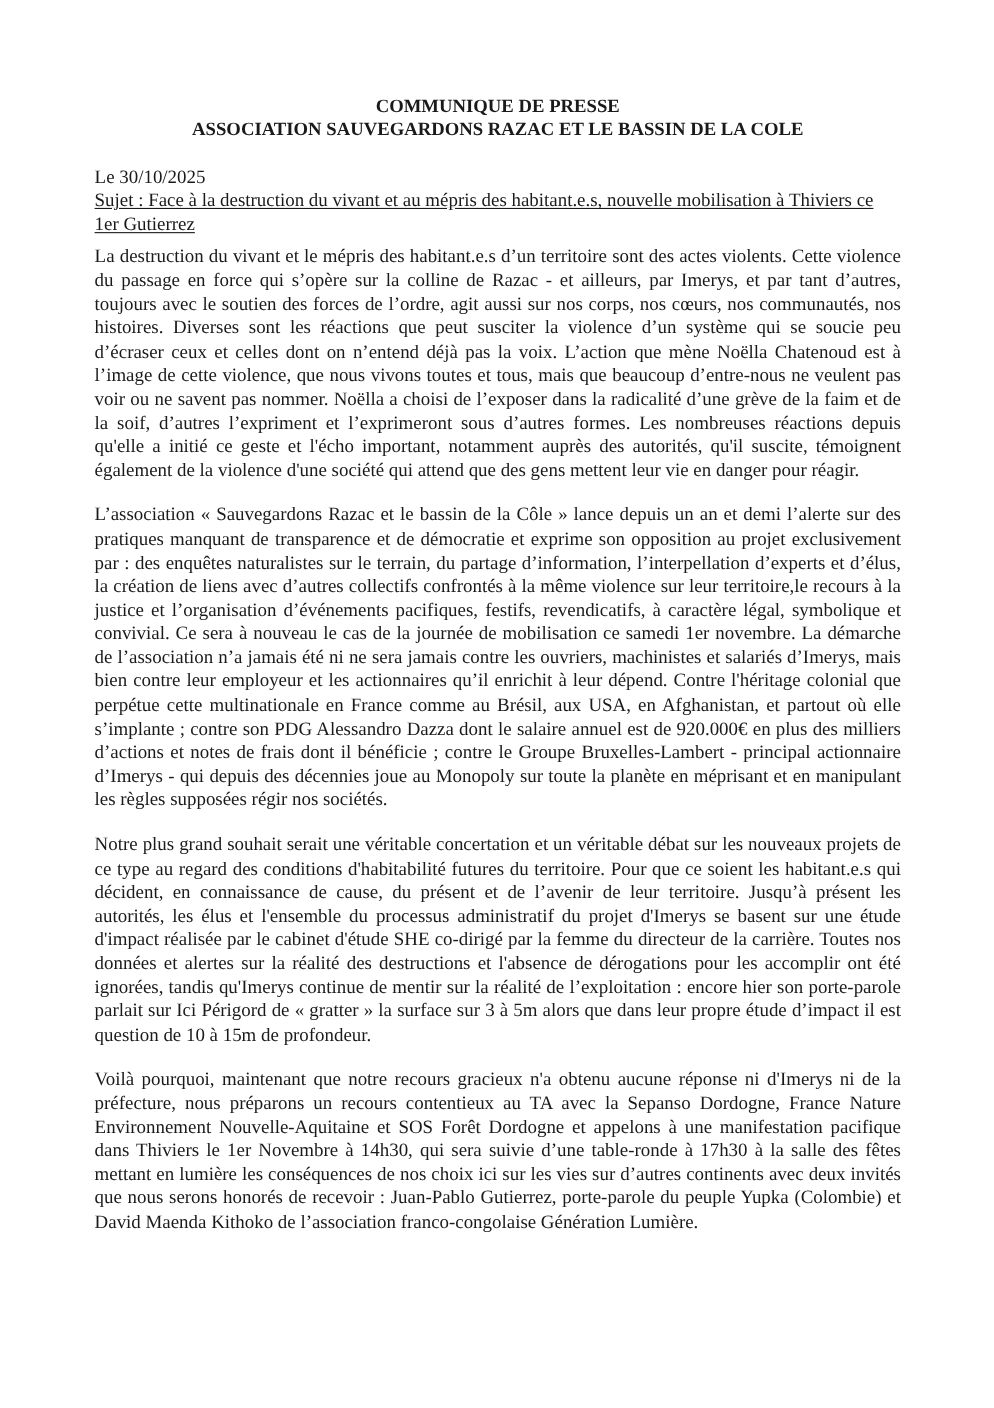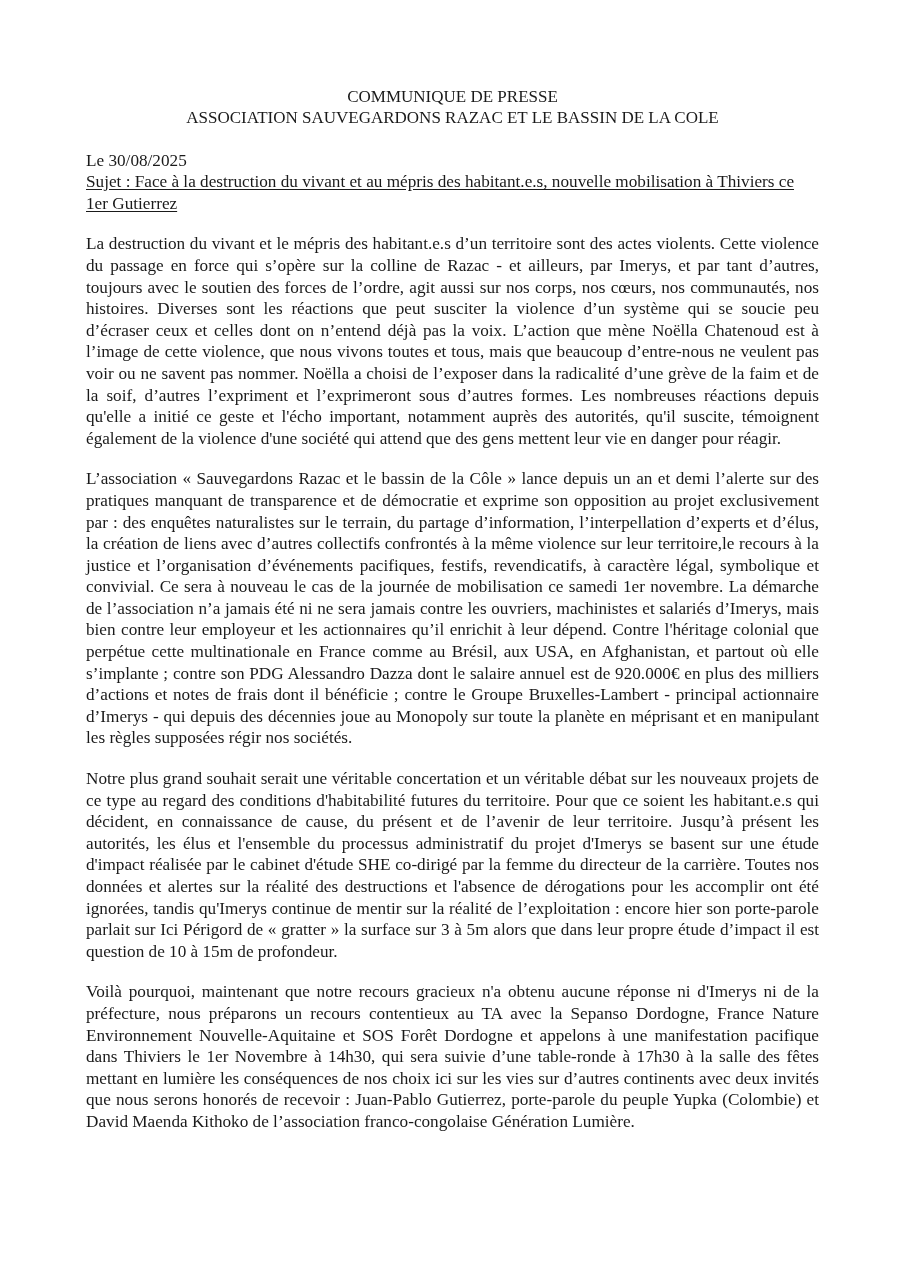--- a/index.html
+++ b/index.html
@@ -1,36 +1,36 @@
 <!DOCTYPE html>
 <html><head>
 <meta charset="utf-8">
 <style>
   html, body { margin: 0; padding: 0; background: #ffffff; }
   body { width: 904px; height: 1280px; position: relative; overflow: hidden; }
   .page {
     position: absolute; left: 86px; top: 86px; width: 733px;
     font-family: "Liberation Serif", serif; font-size: 17.2px; line-height: 21.6px; color: #1a1a1a;
   }
-  .title { text-align: center; font-weight: normal; font-size: 17px; line-height: 21.3px; margin: 0; }
+  .title { text-align: center; font-weight: bold; font-size: 17px; line-height: 21.3px; margin: 0; }
   .meta { margin-top: 21px; }
   .date { margin: 0; }
   .subject { margin: 0; text-decoration: underline; text-underline-offset: 2px; }
   .para { margin: 19px 0 0 0; text-align: justify; }
-  .para.first { margin-top: 19px; }
+  .para.first { margin-top: 8px; }
 </style>
 </head>
 <body>
 
 <div class="page">
   <h1 class="title">COMMUNIQUE DE PRESSE</h1>
   <h2 class="title">ASSOCIATION SAUVEGARDONS RAZAC ET LE BASSIN DE LA COLE</h2>
 
   <div class="meta">
-    <p class="date">Le 30/08/2025</p>
+    <p class="date">Le 30/10/2025</p>
     <p class="subject">Sujet : Face à la destruction du vivant et au mépris des habitant.e.s, nouvelle mobilisation à Thiviers ce 1er Gutierrez</p>
   </div>
 
   <p class="para first">La destruction du vivant et le mépris des habitant.e.s d’un territoire sont des actes violents. Cette violence du passage en force qui s’opère sur la colline de Razac - et ailleurs, par Imerys, et par tant d’autres, toujours avec le soutien des forces de l’ordre, agit aussi sur nos corps, nos cœurs, nos communautés, nos histoires. Diverses sont les réactions que peut susciter la violence d’un système qui se soucie peu d’écraser ceux et celles dont on n’entend déjà pas la voix. L’action que mène Noëlla Chatenoud est à l’image de cette violence, que nous vivons toutes et tous, mais que beaucoup d’entre-nous ne veulent pas voir ou ne savent pas nommer. Noëlla a choisi de l’exposer dans la radicalité d’une grève de la faim et de la soif, d’autres l’expriment et l’exprimeront sous d’autres formes. Les nombreuses réactions depuis qu'elle a initié ce geste et l'écho important, notamment auprès des autorités, qu'il suscite, témoignent également de la violence d'une société qui attend que des gens mettent leur vie en danger pour réagir.</p>
   <p class="para">L’association « Sauvegardons Razac et le bassin de la Côle » lance depuis un an et demi l’alerte sur des pratiques manquant de transparence et de démocratie et exprime son opposition au projet exclusivement par : des enquêtes naturalistes sur le terrain, du partage d’information, l’interpellation d’experts et d’élus, la création de liens avec d’autres collectifs confrontés à la même violence sur leur territoire,le recours à la justice et l’organisation d’événements pacifiques, festifs, revendicatifs, à caractère légal, symbolique et convivial. Ce sera à nouveau le cas de la journée de mobilisation ce samedi 1er novembre. La démarche de l’association n’a jamais été ni ne sera jamais contre les ouvriers, machinistes et salariés d’Imerys, mais bien contre leur employeur et les actionnaires qu’il enrichit à leur dépend. Contre l'héritage colonial que perpétue cette multinationale en France comme au Brésil, aux USA, en Afghanistan, et partout où elle s’implante ; contre son PDG Alessandro Dazza dont le salaire annuel est de 920.000€ en plus des milliers d’actions et notes de frais dont il bénéficie ; contre le Groupe Bruxelles-Lambert - principal actionnaire d’Imerys - qui depuis des décennies joue au Monopoly sur toute la planète en méprisant et en manipulant les règles supposées régir nos sociétés.</p>
   <p class="para">Notre plus grand souhait serait une véritable concertation et un véritable débat sur les nouveaux projets de ce type au regard des conditions d'habitabilité futures du territoire. Pour que ce soient les habitant.e.s qui décident, en connaissance de cause, du présent et de l’avenir de leur territoire. Jusqu’à présent les autorités, les élus et l'ensemble du processus administratif du projet d'Imerys se basent sur une étude d'impact réalisée par le cabinet d'étude SHE co-dirigé par la femme du directeur de la carrière. Toutes nos données et alertes sur la réalité des destructions et l'absence de dérogations pour les accomplir ont été ignorées, tandis qu'Imerys continue de mentir sur la réalité de l’exploitation : encore hier son porte-parole parlait sur Ici Périgord de « gratter » la surface sur 3 à 5m alors que dans leur propre étude d’impact il est question de 10 à 15m de profondeur.</p>
   <p class="para">Voilà pourquoi, maintenant que notre recours gracieux n'a obtenu aucune réponse ni d'Imerys ni de la préfecture, nous préparons un recours contentieux au TA avec la Sepanso Dordogne, France Nature Environnement Nouvelle-Aquitaine et SOS Forêt Dordogne et appelons à une manifestation pacifique dans Thiviers le 1er Novembre à 14h30, qui sera suivie d’une table-ronde à 17h30 à la salle des fêtes mettant en lumière les conséquences de nos choix ici sur les vies sur d’autres continents avec deux invités que nous serons honorés de recevoir : Juan-Pablo Gutierrez, porte-parole du peuple Yupka (Colombie) et David Maenda Kithoko de l’association franco-congolaise Génération Lumière.</p>
 </div>
 
 </body></html>

